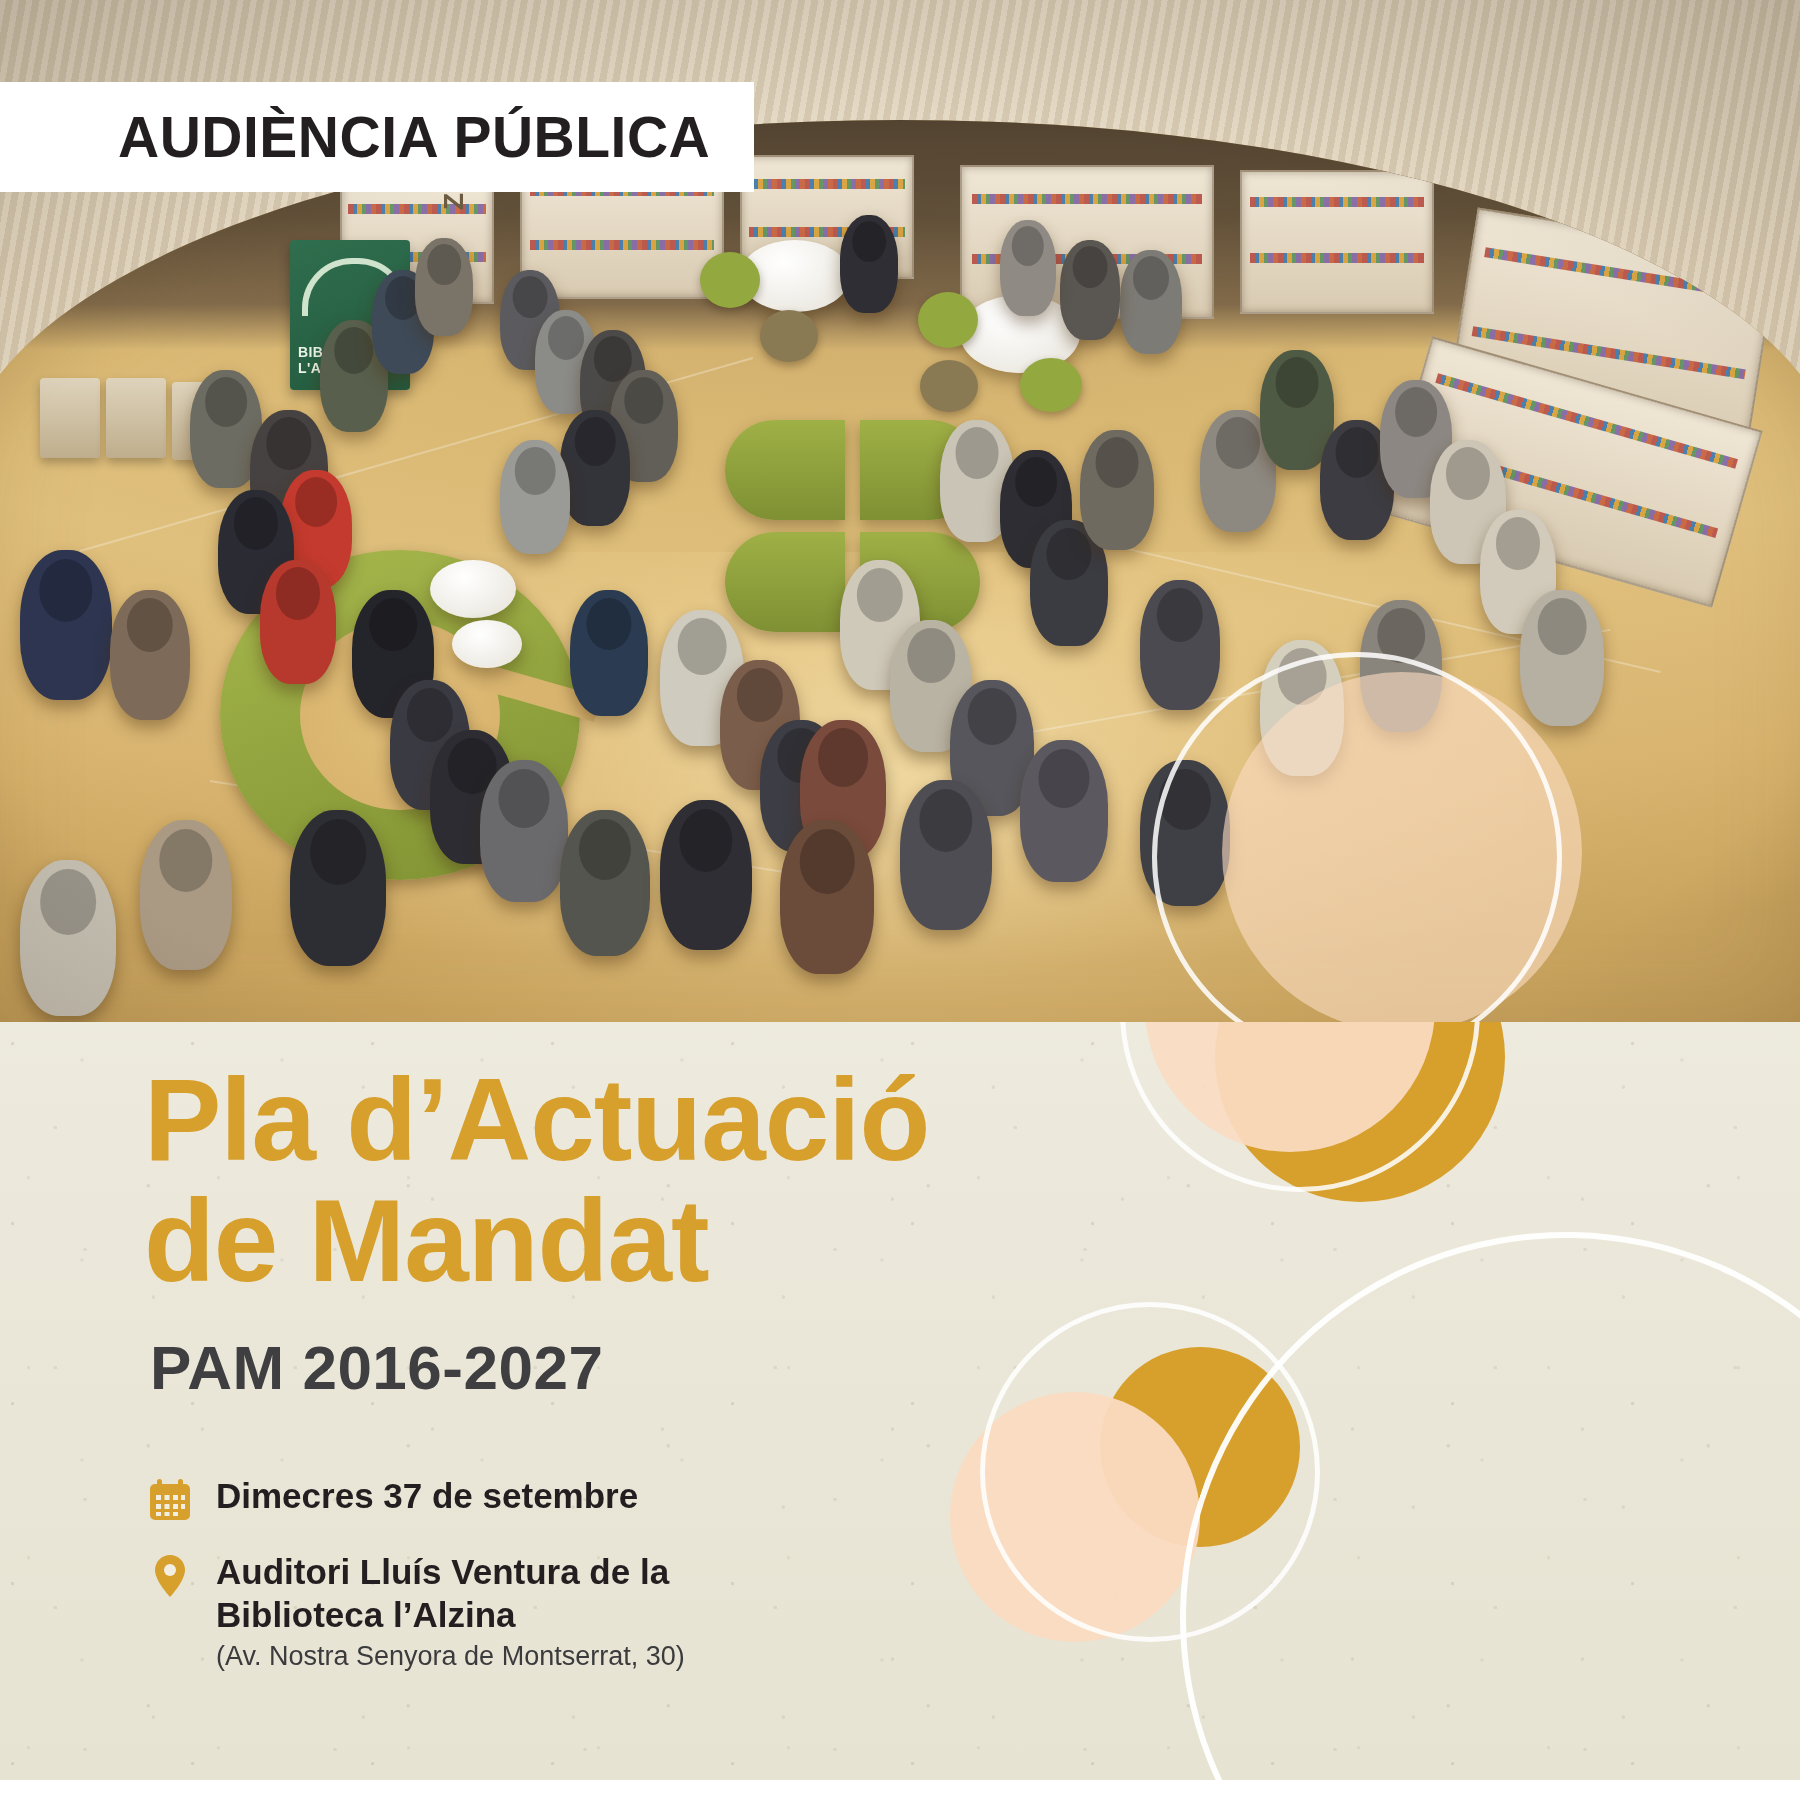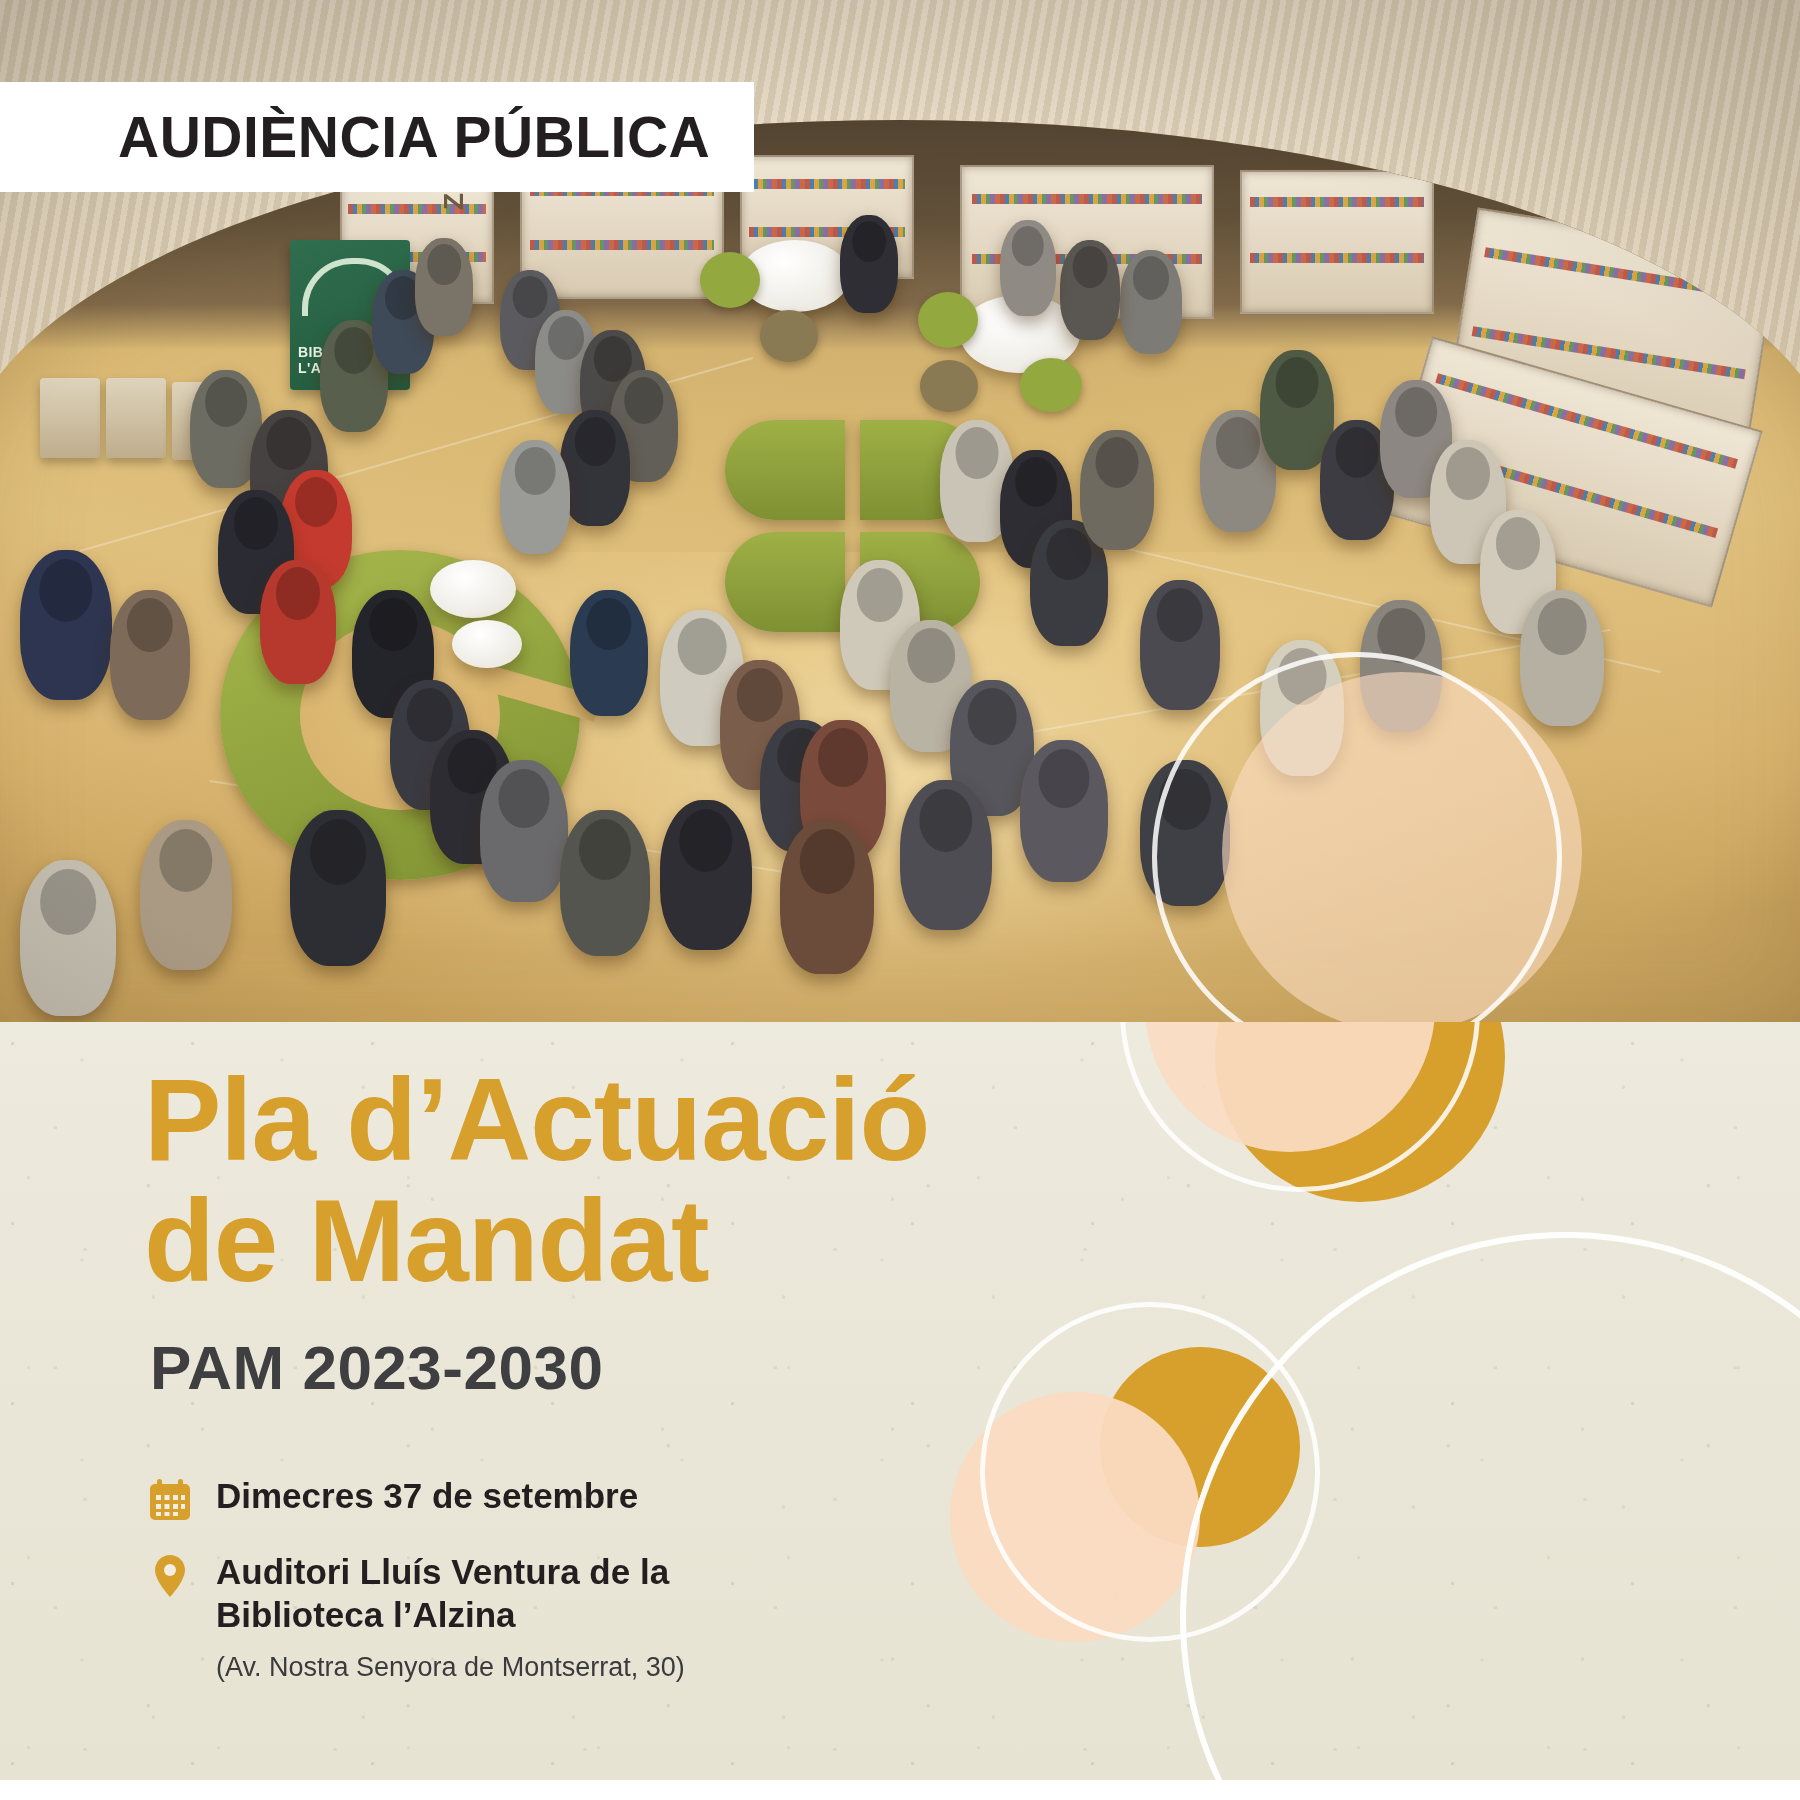--- a/index.html
+++ b/index.html
@@ -240,21 +240,21 @@
     font-size: 35px;
     font-weight: 700;
     color: #231f20;
     line-height: 1.24;
     white-space: pre-line;
   }
   .detail-note {
     font-size: 27px;
     font-weight: 400;
     color: #3b3b3d;
-    margin-top: 15px;
+    margin-top: 4px;
   }
 </style>
 </head>
 <body>
 
 <div id="poster">
 
   <div class="photo">
     <div class="photo-ceiling"></div>
 
@@ -378,21 +378,21 @@
     <div class="deco" style="left:1145px;top:-160px;width:290px;height:290px;background:rgba(250,219,193,0.92);"></div>
     <div class="deco deco-ring" style="left:1120px;top:-190px;width:350px;height:350px;"></div>
 
     <div class="deco" style="left:1100px;top:325px;width:200px;height:200px;background:#d79f2b;"></div>
     <div class="deco" style="left:950px;top:370px;width:250px;height:250px;background:rgba(250,219,193,0.95);"></div>
     <div class="deco deco-ring" style="left:980px;top:280px;width:330px;height:330px;"></div>
     <div style="position:absolute;left:1180px;top:210px;width:760px;height:760px;border-radius:50%;border:6px solid rgba(255,255,255,0.95);border-right-color:transparent;border-bottom-color:transparent;transform:rotate(18deg);pointer-events:none;"></div>
 
     <div class="title">Pla d’Actuació
 de Mandat</div>
-    <div class="subtitle">PAM 2023-2030</div>
+    <div class="subtitle">PAM 2016-2027</div>
 
     <div class="details">
 
       <div class="detail-row">
         <div class="detail-icon">
           <svg width="48" height="48" viewBox="0 0 48 48" aria-hidden="true">
             <rect x="4" y="8" width="40" height="36" rx="5" fill="#d79f2b"></rect>
             <rect x="11" y="3" width="5" height="10" rx="2.5" fill="#d79f2b"></rect>
             <rect x="32" y="3" width="5" height="10" rx="2.5" fill="#d79f2b"></rect>
             <rect x="10" y="19" width="5" height="5" fill="#f2efe2"></rect>

